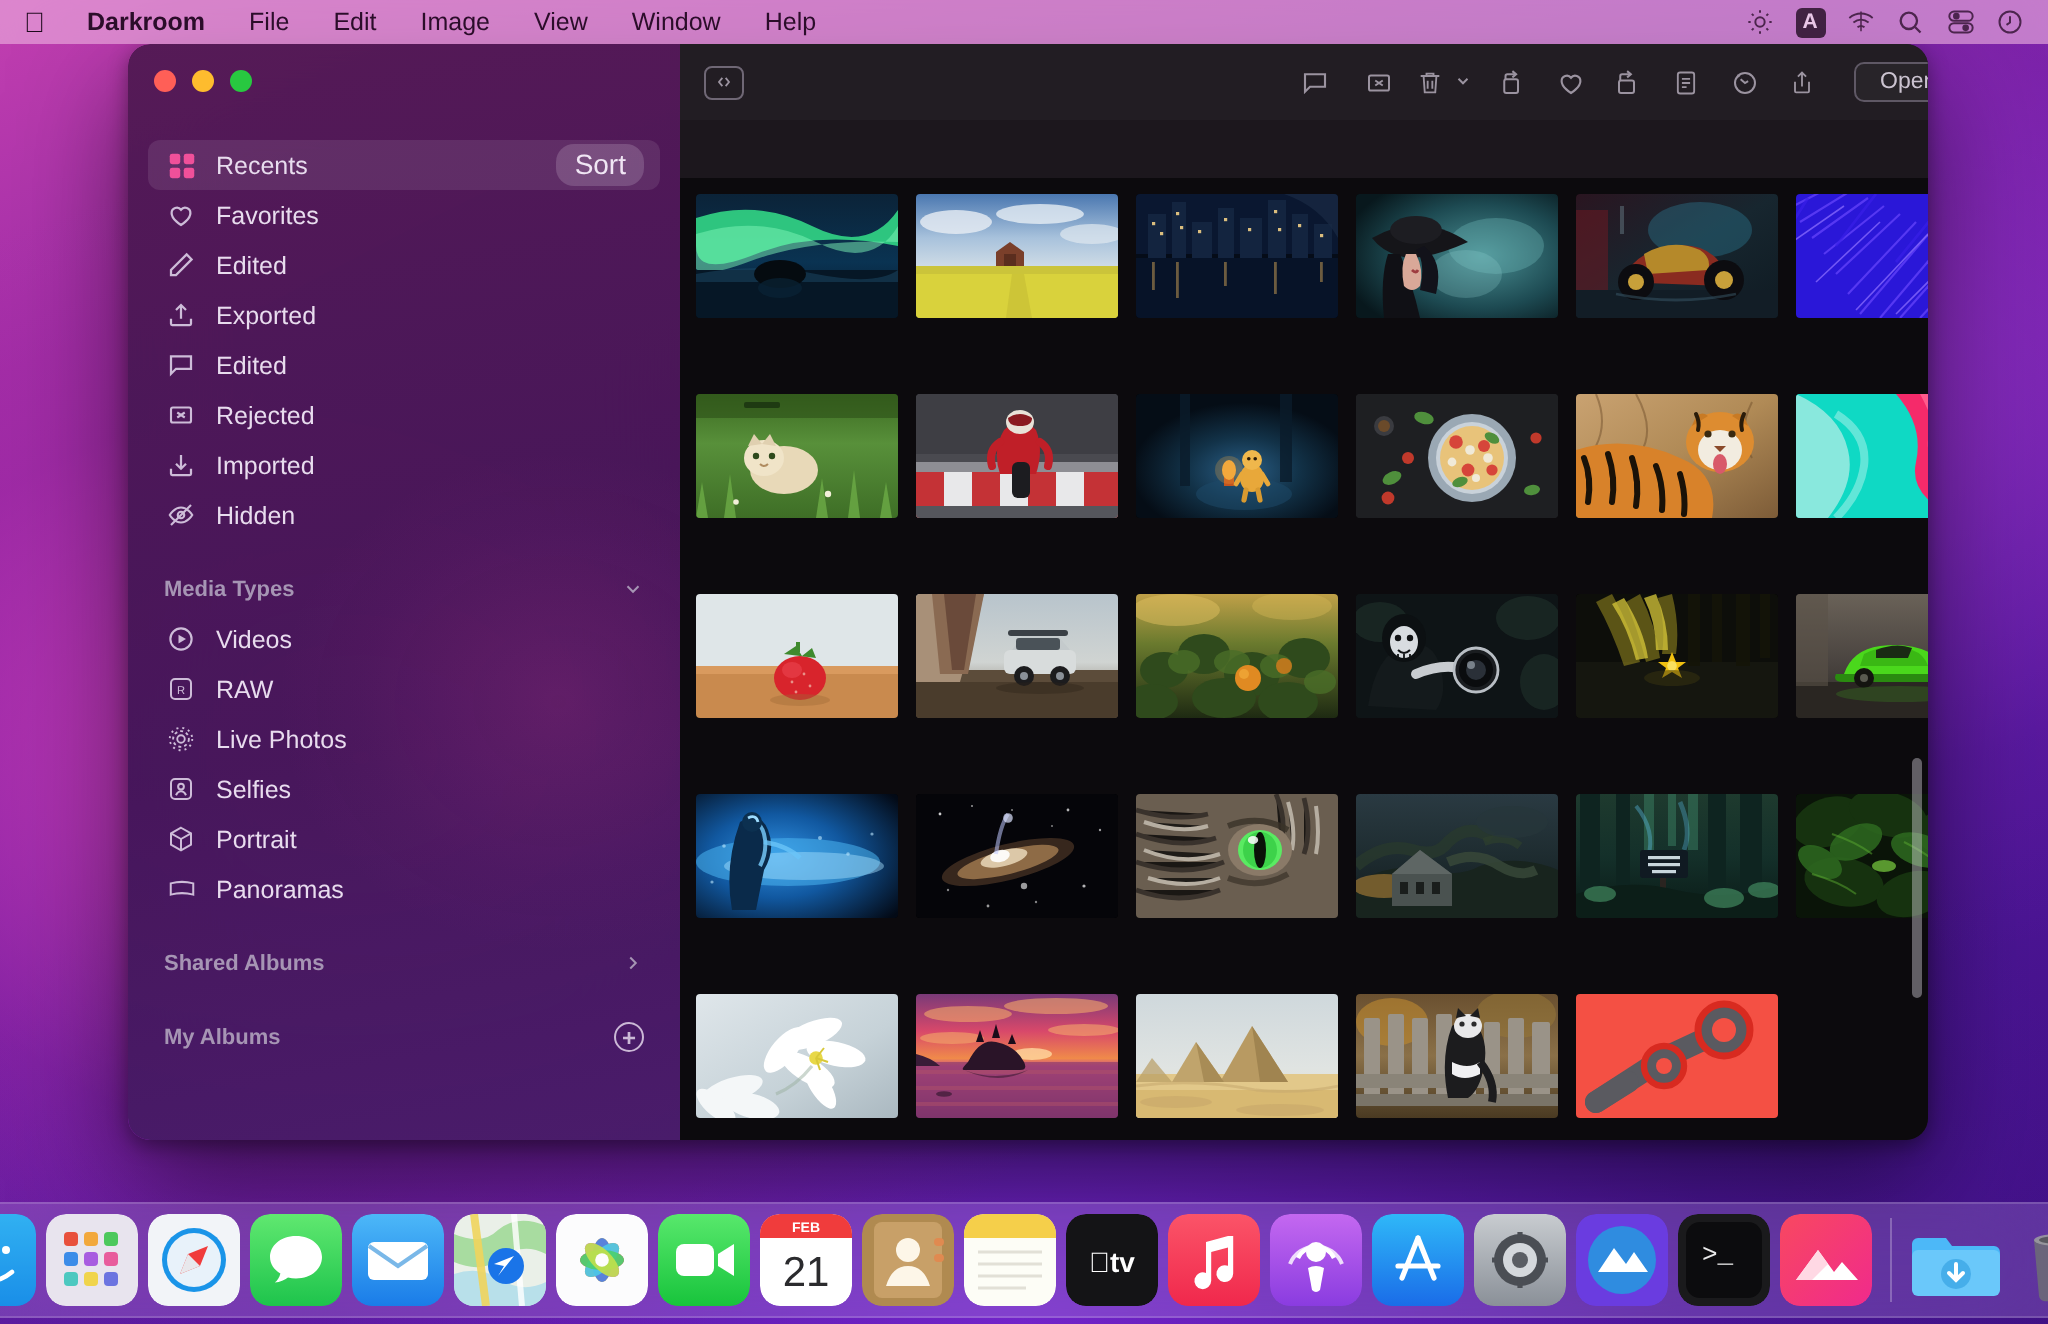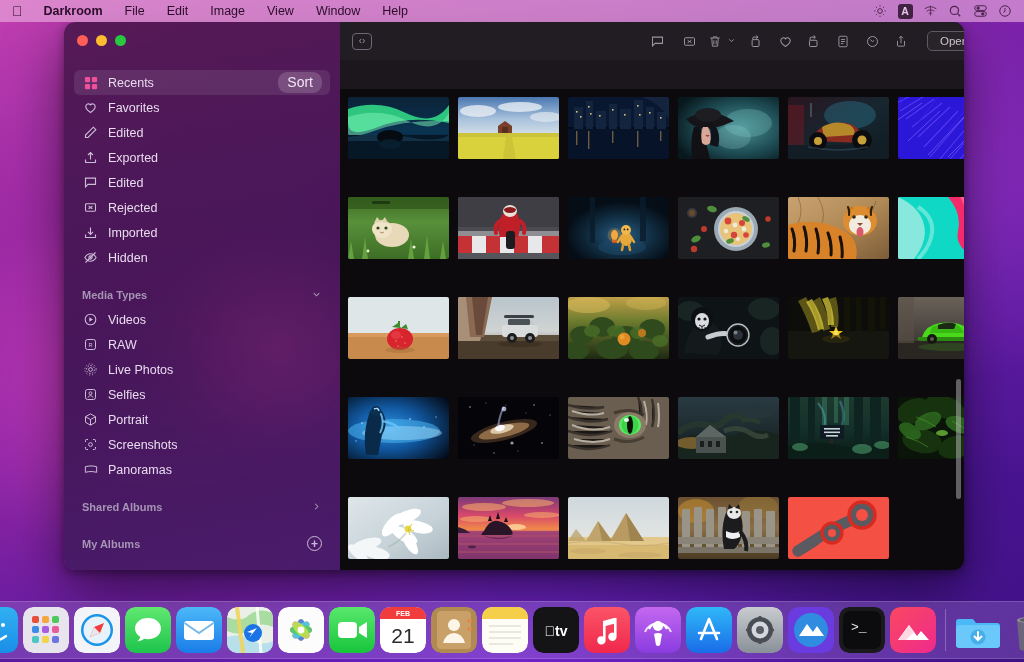--- a/index.html
+++ b/index.html
@@ -434,29 +434,20 @@
         <div class="side-row">
           <span class="sicon">
             <svg width="15" height="15" viewBox="0 0 24 24" fill="none" stroke="currentColor" stroke-width="1.6">
               <path d="M12 3l8 4.5v9L12 21l-8-4.5v-9z"></path>
                 <path d="M12 12l8-4.5M12 12v9M12 12L4 7.5"></path>
             </svg>
           </span>
           <span class="slabel">Portrait</span>
         </div>
 
-        <div class="side-row">
-          <span class="sicon">
-            <svg width="15" height="15" viewBox="0 0 24 24" fill="none" stroke="currentColor" stroke-width="1.6">
-              <path d="M4 8V5.5A1.5 1.5 0 0 1 5.5 4H8M16 4h2.5A1.5 1.5 0 0 1 20 5.5V8M20 16v2.5a1.5 1.5 0 0 1-1.5 1.5H16M8 20H5.5A1.5 1.5 0 0 1 4 18.5V16"></path>
-              <circle cx="12" cy="12" r="3"></circle>
-            </svg>
-          </span>
-          <span class="slabel">Screenshots</span>
-        </div>
 
         <div class="side-row">
           <span class="sicon">
             <svg width="16" height="15" viewBox="0 0 24 24" fill="none" stroke="currentColor" stroke-width="1.6">
               <path d="M3 7.5c6-1.6 12-1.6 18 0v9c-6-1.6-12-1.6-18 0z"></path>
             </svg>
           </span>
           <span class="slabel">Panoramas</span>
         </div>
 

